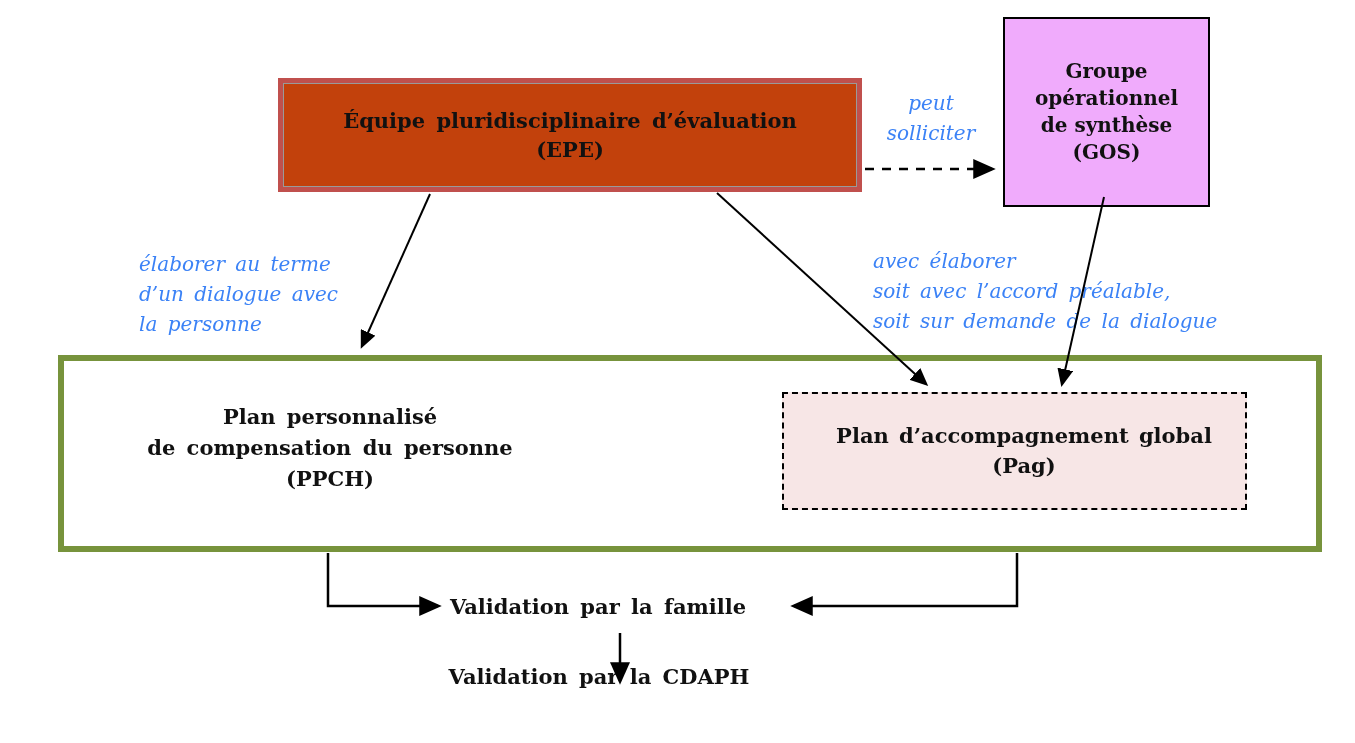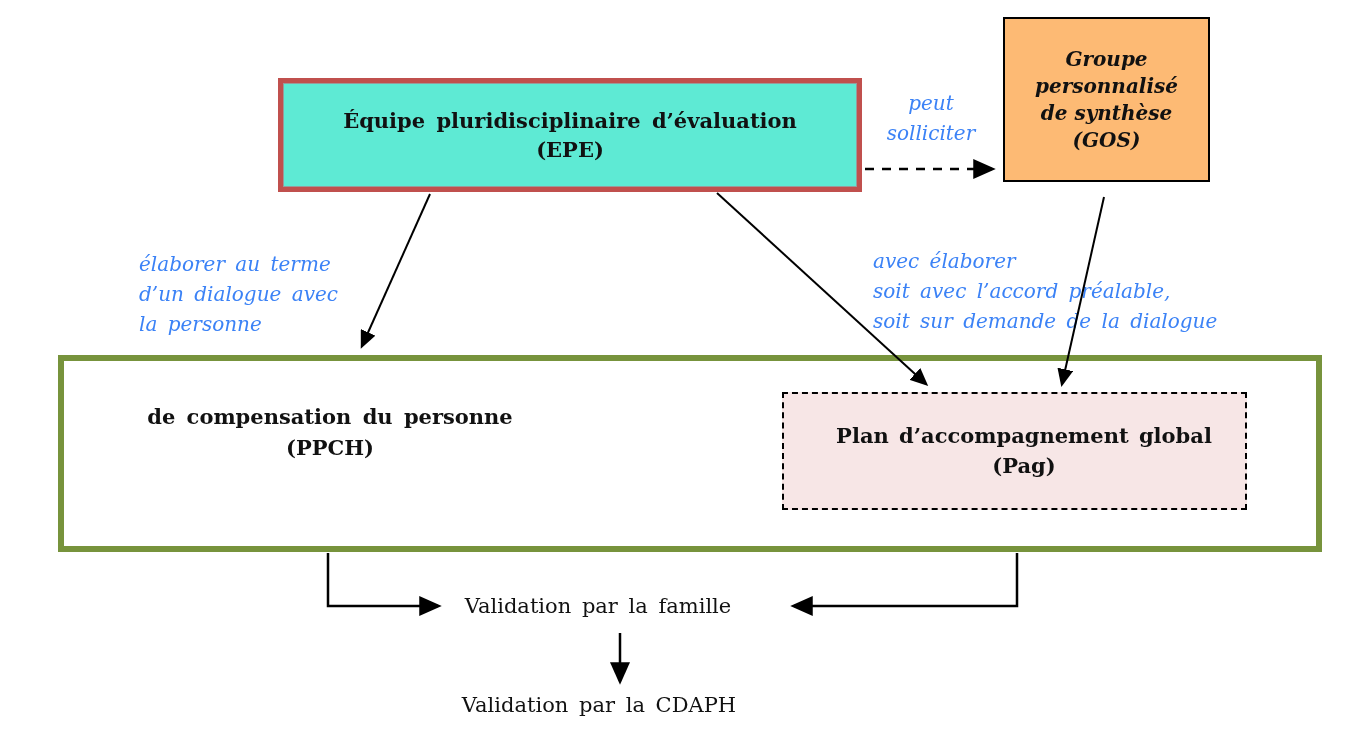--- a/index.html
+++ b/index.html
@@ -20,35 +20,34 @@
     position: absolute;
     box-sizing: border-box;
     display: flex;
     flex-direction: column;
     align-items: center;
     justify-content: center;
     text-align: center;
   }
   .epe-box {
     left: 278px; top: 78px; width: 584px; height: 114px;
-    background: #5eead4;
+    background: #c2410c;
     border: 5px solid #c0504d;
     box-shadow: inset 0 0 0 1px #9a9a9a;
   }
   .epe-box .line {
     font-weight: bold;
     font-size: 21px;
     line-height: 29px;
     word-spacing: 4px;
   }
   .gos-box {
-    left: 1003px; top: 17px; width: 207px; height: 165px;
-    background: #fdba74;
+    left: 1003px; top: 17px; width: 207px; height: 190px;
+    background: #f0abfc;
     border: 2px solid #000000;
-    font-style: italic;
   }
   .gos-box .line {
     font-weight: bold;
     font-size: 20px;
     line-height: 27px;
   }
   .plans-container {
     left: 58px; top: 355px; width: 1264px; height: 197px;
     background: #ffffff;
     border: 6px solid #77933c;
@@ -91,55 +90,56 @@
   .edge-label-elabore {
     left: 139px; top: 249px; width: 260px;
     text-align: left;
   }
   .edge-label-peut-elaborer {
     left: 873px; top: 246px; width: 390px;
     text-align: left;
   }
   .outcome-label {
     position: absolute;
-    font-weight: normal;
+    font-weight: bold;
     font-size: 21px;
     word-spacing: 4px;
     text-align: center;
   }
   .famille-label { left: 447px; top: 594px; width: 302px; }
-  .cdaph-label  { left: 438px; top: 693px; width: 322px; }
+  .cdaph-label  { left: 438px; top: 664px; width: 322px; }
   #arrows {
     position: absolute;
     left: 0; top: 0;
     width: 1355px;
     height: 743px;
     pointer-events: none;
   }
 </style>
 </head>
 <body>
 
 <div id="canvas">
 
   <div class="box epe-box">
     <div class="line">Équipe pluridisciplinaire d’évaluation</div>
     <div class="line">(EPE)</div>
   </div>
 
   <div class="box gos-box">
     <div class="line">Groupe</div>
-    <div class="line">personnalisé</div>
+    <div class="line">opérationnel</div>
     <div class="line">de synthèse</div>
     <div class="line">(GOS)</div>
   </div>
 
   <div class="box plans-container"></div>
 
   <div class="ppch-label">
+    <div class="line">Plan personnalisé</div>
     <div class="line">de compensation du personne</div>
     <div class="line">(PPCH)</div>
   </div>
 
   <div class="box pag-box">
     <div class="line">Plan d’accompagnement global</div>
     <div class="line">(Pag)</div>
   </div>
 
   <div class="edge-label edge-label-peut-solliciter">

